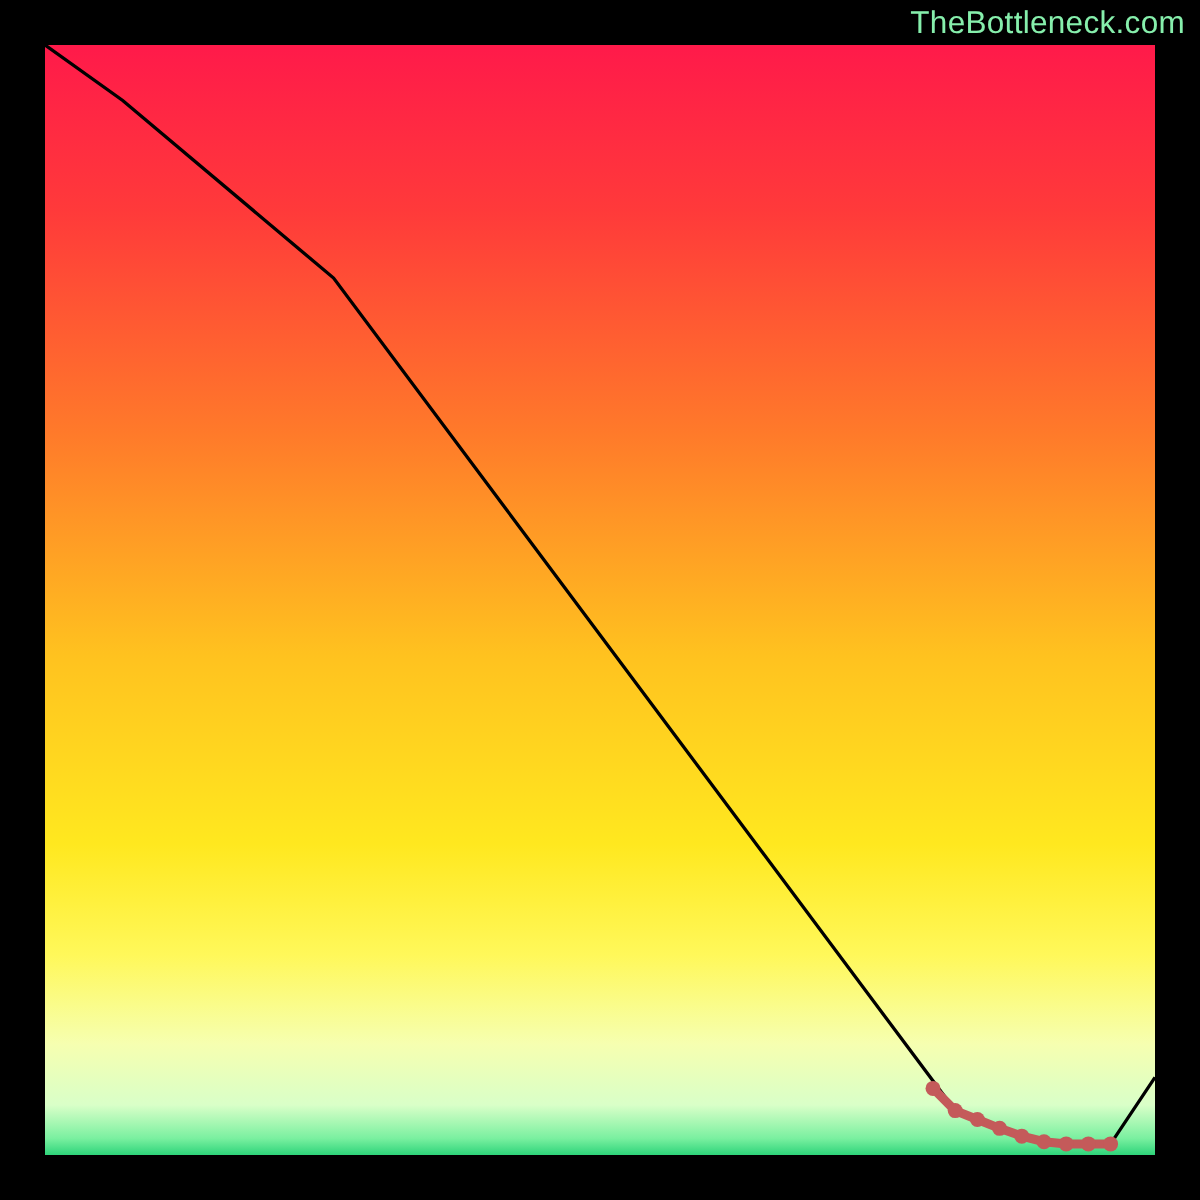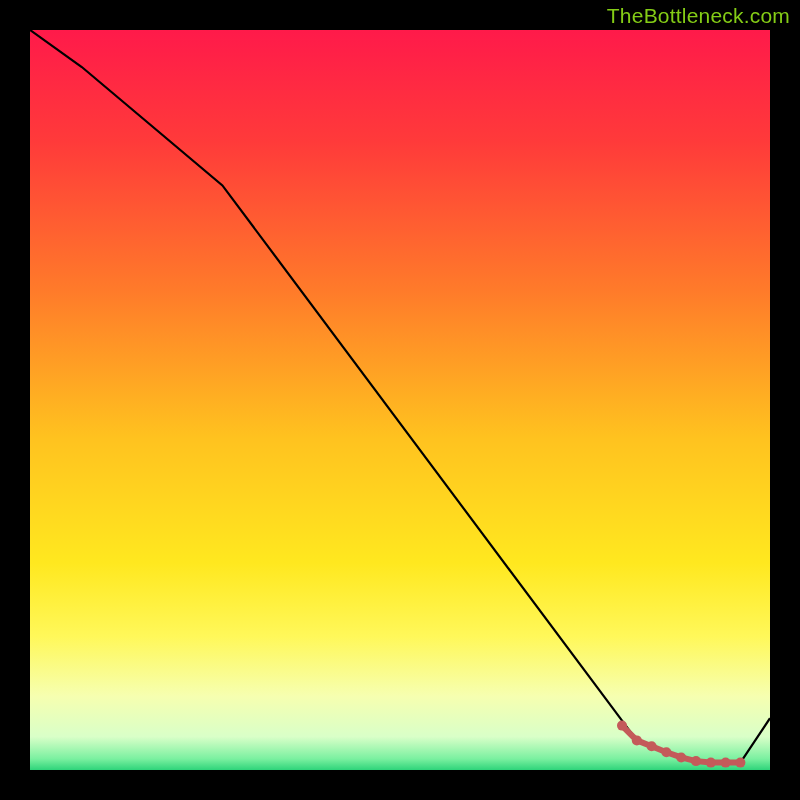--- a/index.html
+++ b/index.html
@@ -14,21 +14,21 @@
   .container {
     position: relative;
     width: 800px;
     height: 800px;
     background: #000000;
   }
   .watermark {
     position: absolute;
     top: 4px;
     right: 10px;
-    color: #84cc16;
+    color: #86efac;
     font-size: 21px;
     font-weight: 500;
     letter-spacing: 0.2px;
     z-index: 10;
   }
   .plot-area {
     position: absolute;
     left: 30px;
     top: 30px;
     width: 740px;

